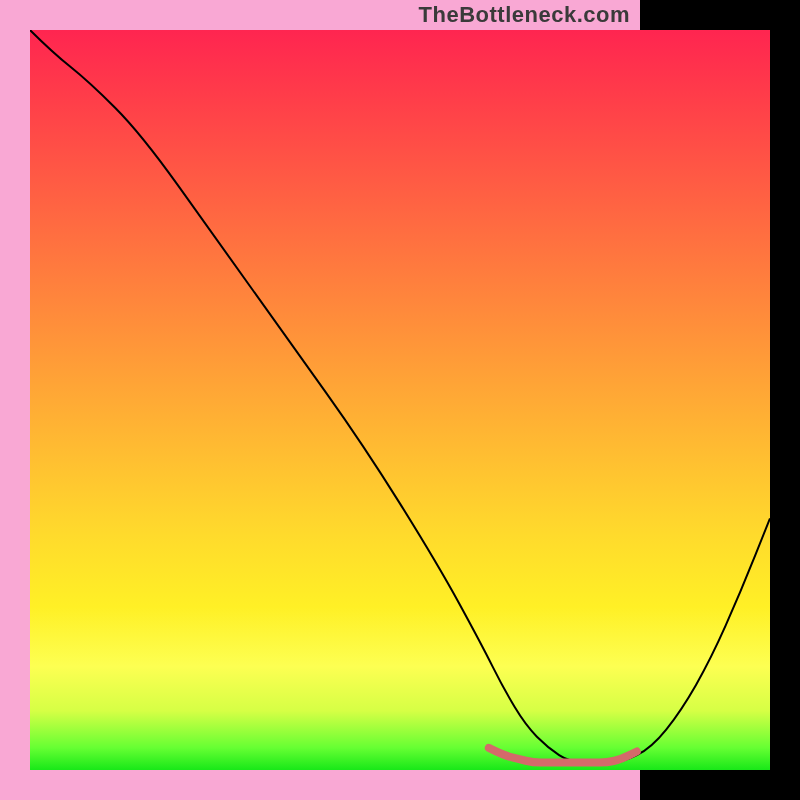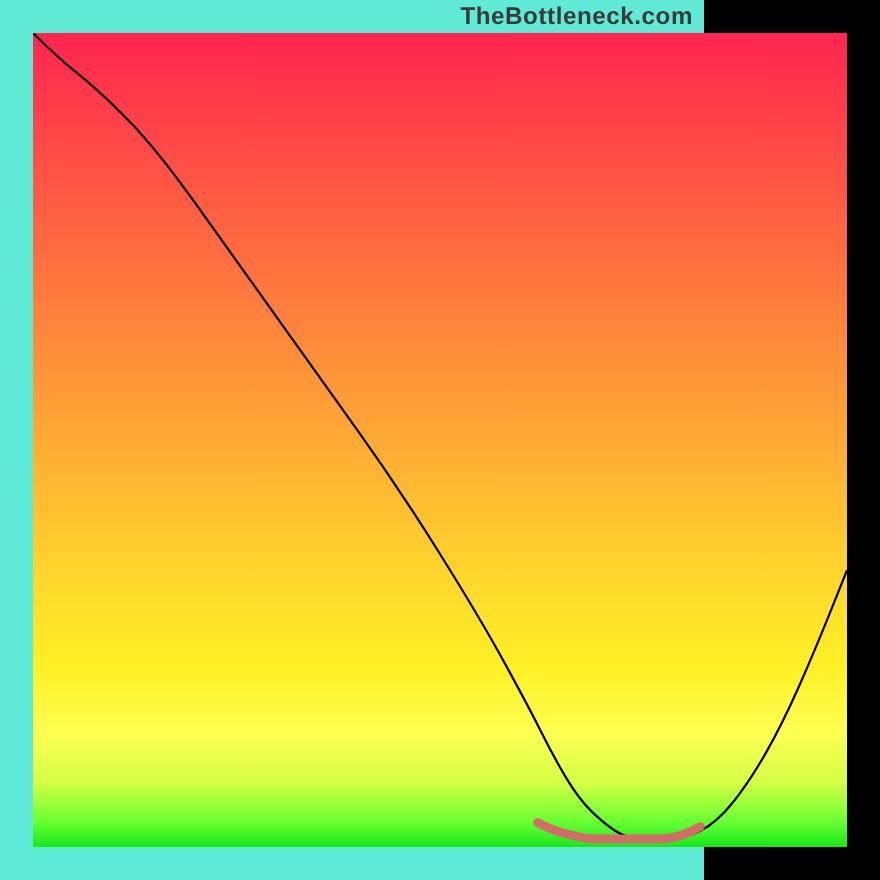--- a/index.html
+++ b/index.html
@@ -8,21 +8,21 @@
     width: 800px;
     height: 800px;
     background: #000000;
     overflow: hidden;
     font-family: Arial, Helvetica, sans-serif;
   }
   .outer {
     position: relative;
     width: 640px;
     height: 800px;
-    background: #5eead4;
+    background: #f9a8d4;
   }
   .watermark {
     position: absolute;
     top: 2px;
     right: 10px;
     color: #3a3a3a;
     font-size: 22px;
     font-weight: bold;
     letter-spacing: 0.5px;
     user-select: none;

